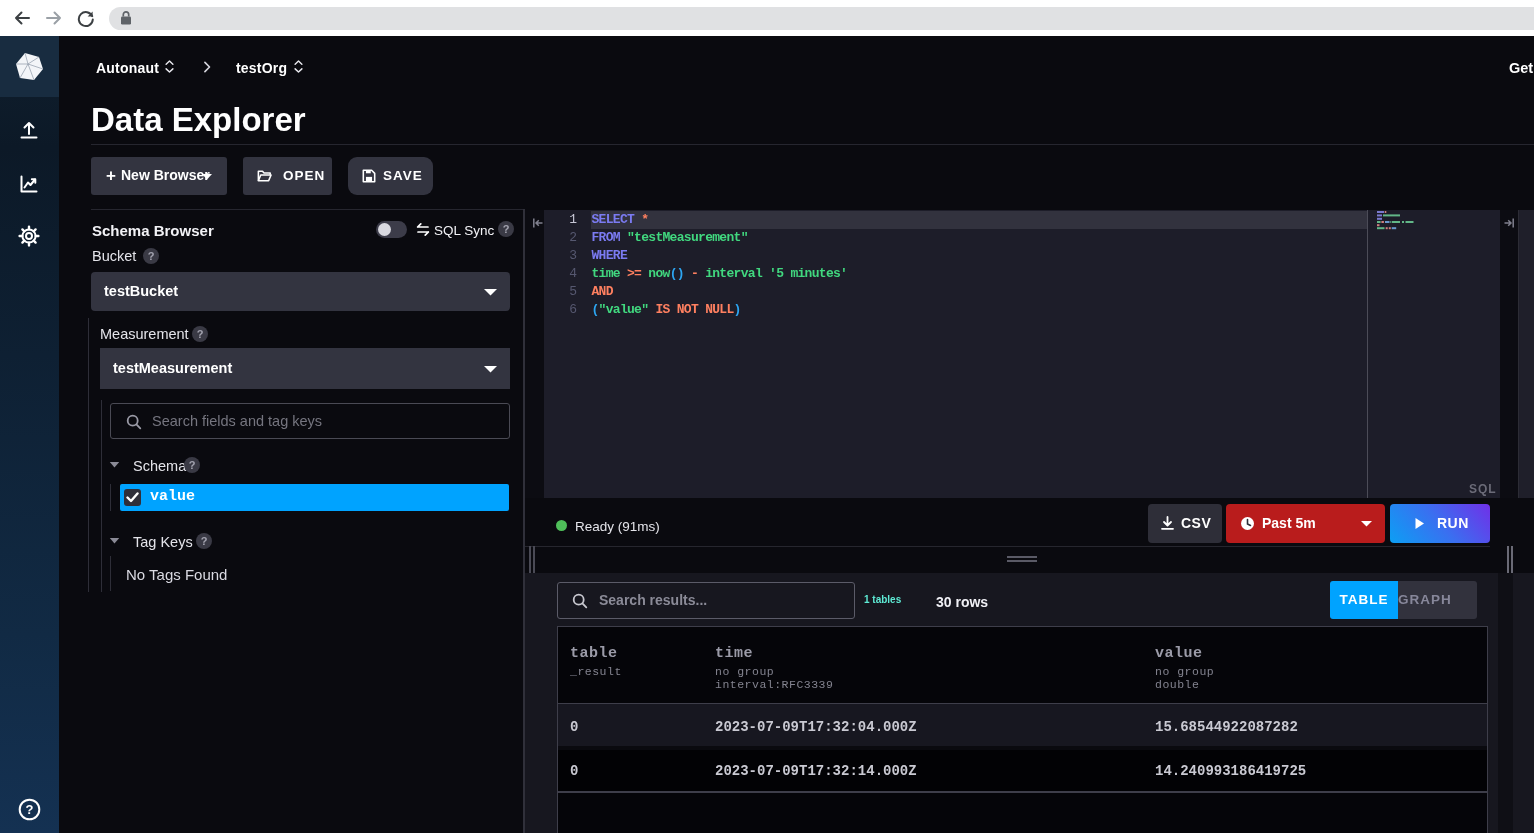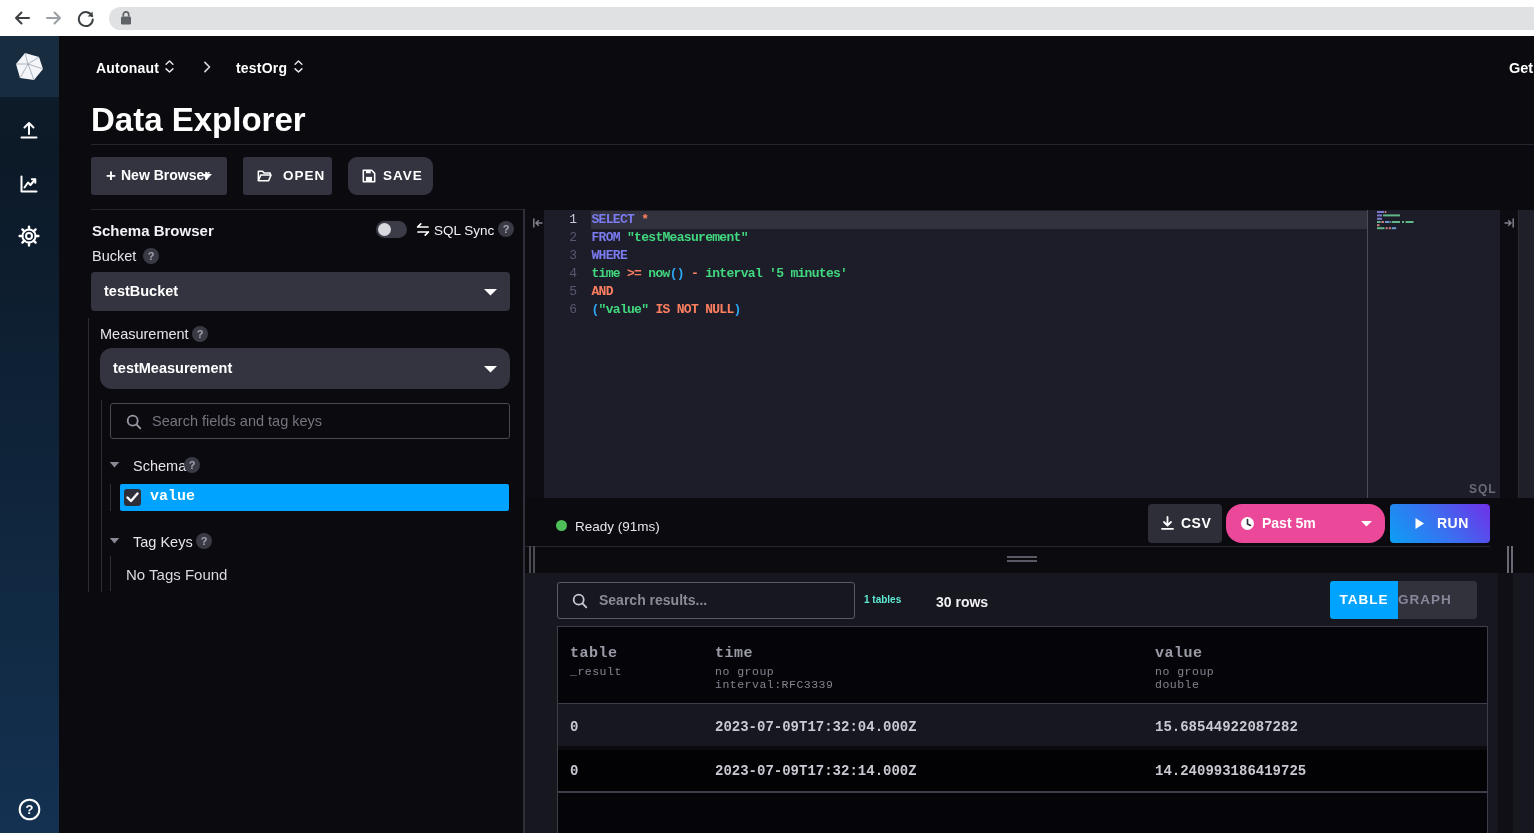--- a/index.html
+++ b/index.html
@@ -129,21 +129,21 @@
   <div class="abs" style="left:91px;top:272px;width:419px;height:39px;background:#333440;border-radius:4px">
     <div class="abs" style="left:13px;top:0;height:39px;line-height:38px;font-size:14.5px;font-weight:bold;color:#fff">testBucket</div>
     <svg class="abs" style="left:392px;top:16px" width="15" height="9" viewBox="0 0 15 9">
         <path d="M1 1 L7.5 7.5 L14 1 Z" fill="#fff"></path>
       </svg>
   </div>
   <div class="abs" style="left:88px;top:318px;width:1px;height:274px;background:#2e2e38"></div>
   <div class="abs" style="left:101px;top:400px;width:1px;height:192px;background:#2e2e38"></div>
   <div class="abs" style="left:100px;top:326px;font-size:14.5px;color:#e4e4ea">Measurement</div>
   <div class="help-q" style="left:192px;top:326px"></div>
-  <div class="abs" style="left:100px;top:348px;width:410px;height:41px;background:#333440;border-radius:12px">
+  <div class="abs" style="left:100px;top:348px;width:410px;height:41px;background:#333440;border-radius:0">
     <div class="abs" style="left:13px;top:0;height:41px;line-height:40px;font-size:14.5px;font-weight:bold;color:#fff">testMeasurement</div>
     <svg class="abs" style="left:383px;top:17px" width="15" height="9" viewBox="0 0 15 9">
         <path d="M1 1 L7.5 7.5 L14 1 Z" fill="#fff"></path>
       </svg>
   </div>
   <div class="abs" style="left:110px;top:403px;width:400px;height:36px;border:1px solid #4a4a54;border-radius:3px;background:#0a0a0f">
     <svg class="abs" style="left:15px;top:10px" width="16" height="16" viewBox="0 0 16 16">
       <circle cx="6.7" cy="6.7" r="5" stroke="#9a9aa6" stroke-width="1.8" fill="none"></circle>
       <path d="M10.4 10.4 L14.3 14.3" stroke="#9a9aa6" stroke-width="1.8" stroke-linecap="round"></path>
     </svg>
@@ -229,21 +229,21 @@
 
   <div class="abs" style="left:556px;top:520px;width:11px;height:11px;border-radius:50%;background:#4fbf5a"></div>
   <div class="abs" style="left:575px;top:519px;font-size:13.5px;color:#e4e4ea">Ready (91ms)</div>
   <div class="abs" style="left:1148px;top:504px;width:74px;height:39px;background:#2e2e38;border-radius:4px">
     <svg class="abs" style="left:12px;top:12px" width="15" height="15" viewBox="0 0 15 15">
       <path d="M7.5 1 V9 M4 6 L7.5 9.5 L11 6" stroke="#fff" stroke-width="1.8" fill="none" stroke-linecap="round" stroke-linejoin="round"></path>
       <path d="M2 12.8 H13" stroke="#fff" stroke-width="1.8" stroke-linecap="round"></path>
     </svg>
     <div class="abs" style="left:33px;top:0;height:39px;line-height:38px;font-size:14px;font-weight:bold;color:#fff;letter-spacing:.5px">CSV</div>
   </div>
-  <div class="abs" style="left:1226px;top:504px;width:159px;height:39px;background:#ec4899;border-radius:16px">
+  <div class="abs" style="left:1226px;top:504px;width:159px;height:39px;background:#b91c1c;border-radius:4px">
     <svg class="abs" style="left:14px;top:12px" width="15" height="15" viewBox="0 0 15 15">
       <circle cx="7.5" cy="7.5" r="6.5" fill="#fff"></circle>
       <path d="M7.5 3.5 V8 L10.5 9.5" stroke="#2e2e38" stroke-width="1.6" fill="none" stroke-linecap="round"></path>
     </svg>
     <div class="abs" style="left:36px;top:0;height:39px;line-height:38px;font-size:14px;font-weight:bold;color:#fff">Past 5m</div>
     <svg class="abs" style="left:134px;top:16px" width="13" height="8" viewBox="0 0 13 8">
         <path d="M1 1 L6.5 6.5 L12 1 Z" fill="#fff"></path>
       </svg>
   </div>
   <div class="abs" style="left:1390px;top:504px;width:100px;height:39px;border-radius:4px;background:linear-gradient(50deg,#0c9ff4 0%,#3a6ff0 50%,#7030e8 100%)">

